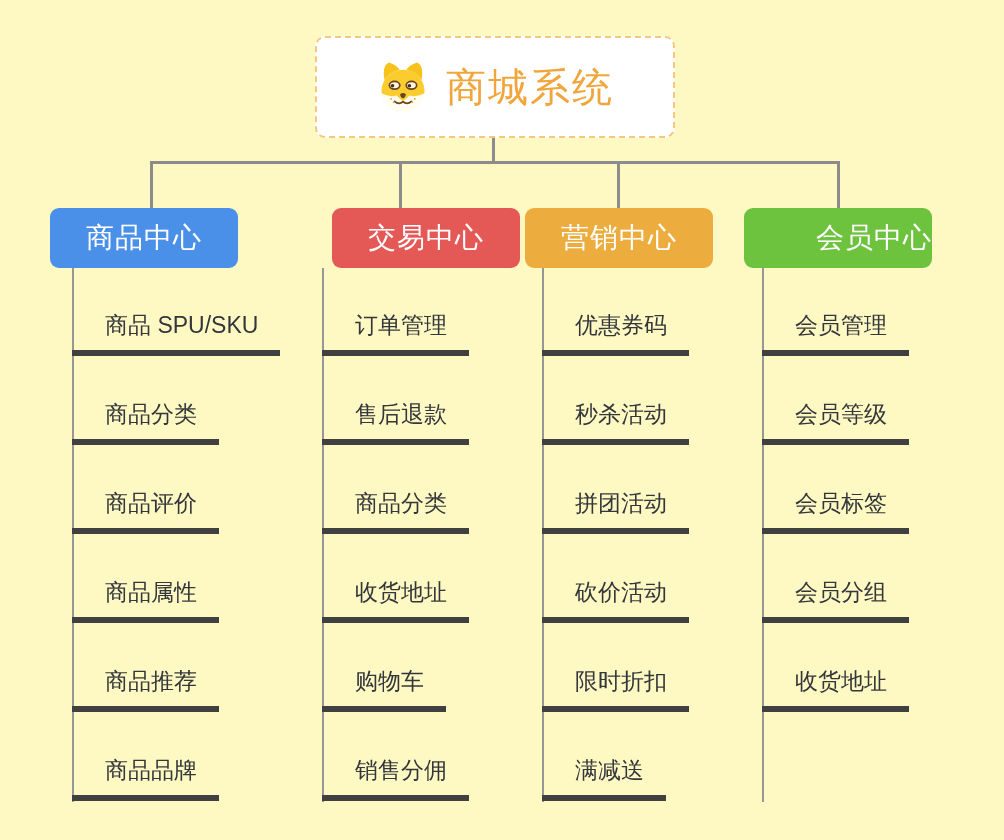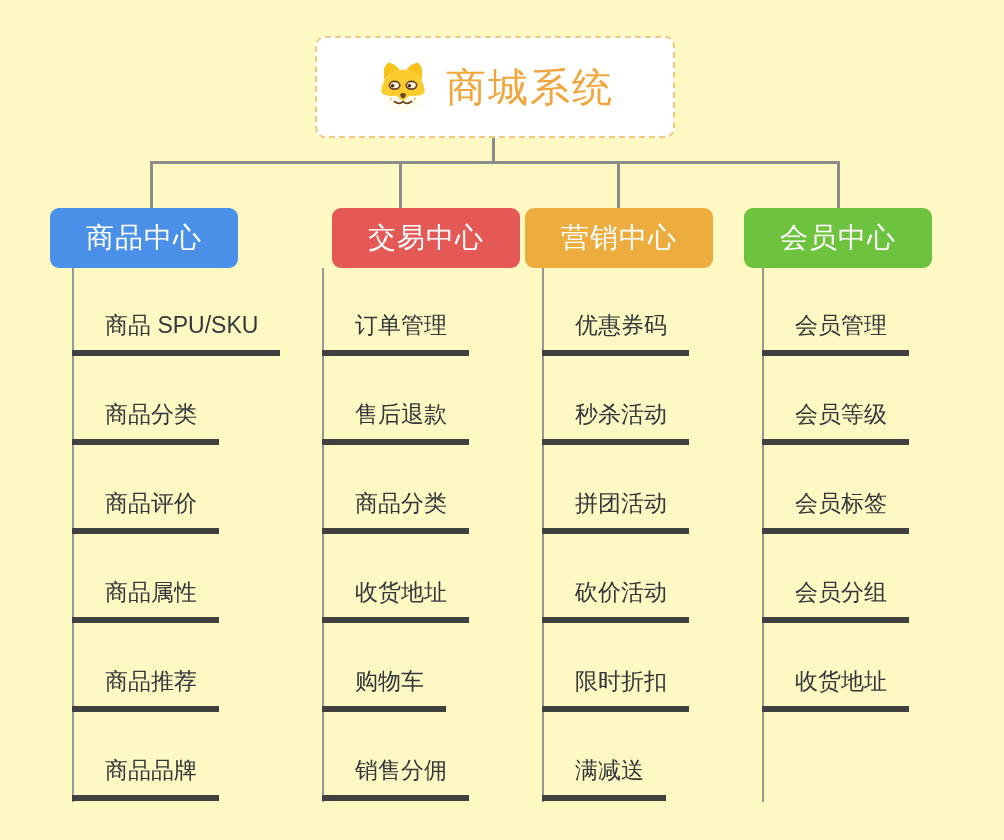--- a/index.html
+++ b/index.html
@@ -20,21 +20,21 @@
   .drop{top:161px;width:3px;height:47px;}
   .d1{left:150px}.d2{left:399px}.d3{left:617px}.d4{left:837px}
 
   
   .branch{position:absolute;top:208px;width:188px;height:60px;border-radius:9px;
           color:#ffffff;font-size:28px;display:flex;align-items:center;justify-content:center;
           letter-spacing:1px;white-space:nowrap;}
   .b1{left:50px;background:#4a90e8;}
   .b2{left:306px;background:#e45855;margin-left:26px;}
   .b3{left:525px;background:#edad3e;justify-content:center;}
-  .b4{left:744px;background:#6dc23e;}
+  .b4{left:744px;background:#6dc23e;justify-content:flex-end;}
 
   
   .trunk{position:absolute;top:268px;height:534px;width:2px;background:#979797;}
   .t1{left:72px}.t2{left:322px}.t3{left:542px}.t4{left:762px}
 
   
   .col{position:absolute;top:267px;}
   .c1{left:72px}.c2{left:322px}.c3{left:542px}.c4{left:762px}
   .leaf{height:89px;width:max-content;display:flex;align-items:flex-end;
         padding:0 22px 9px 33px;box-sizing:border-box;

